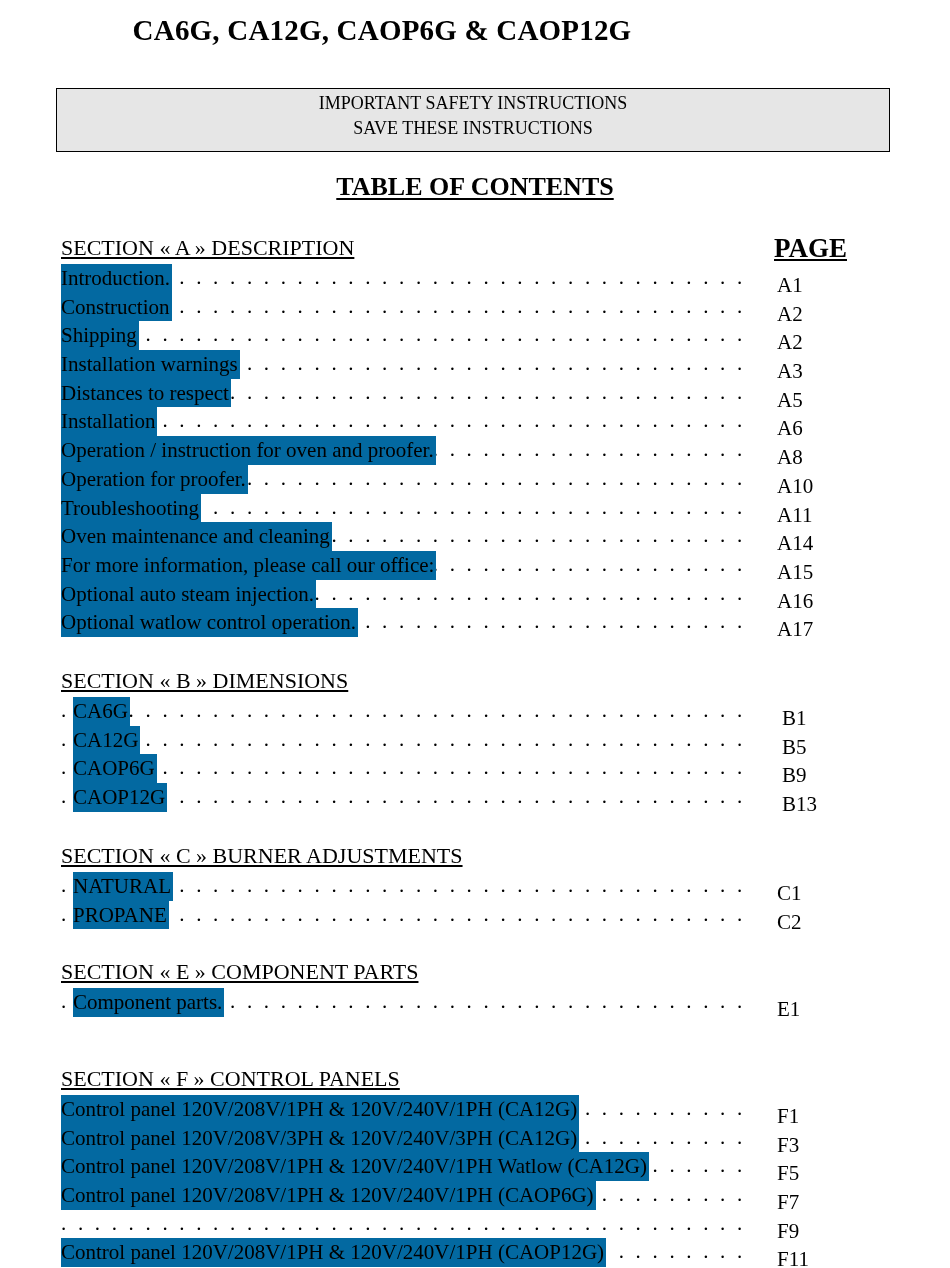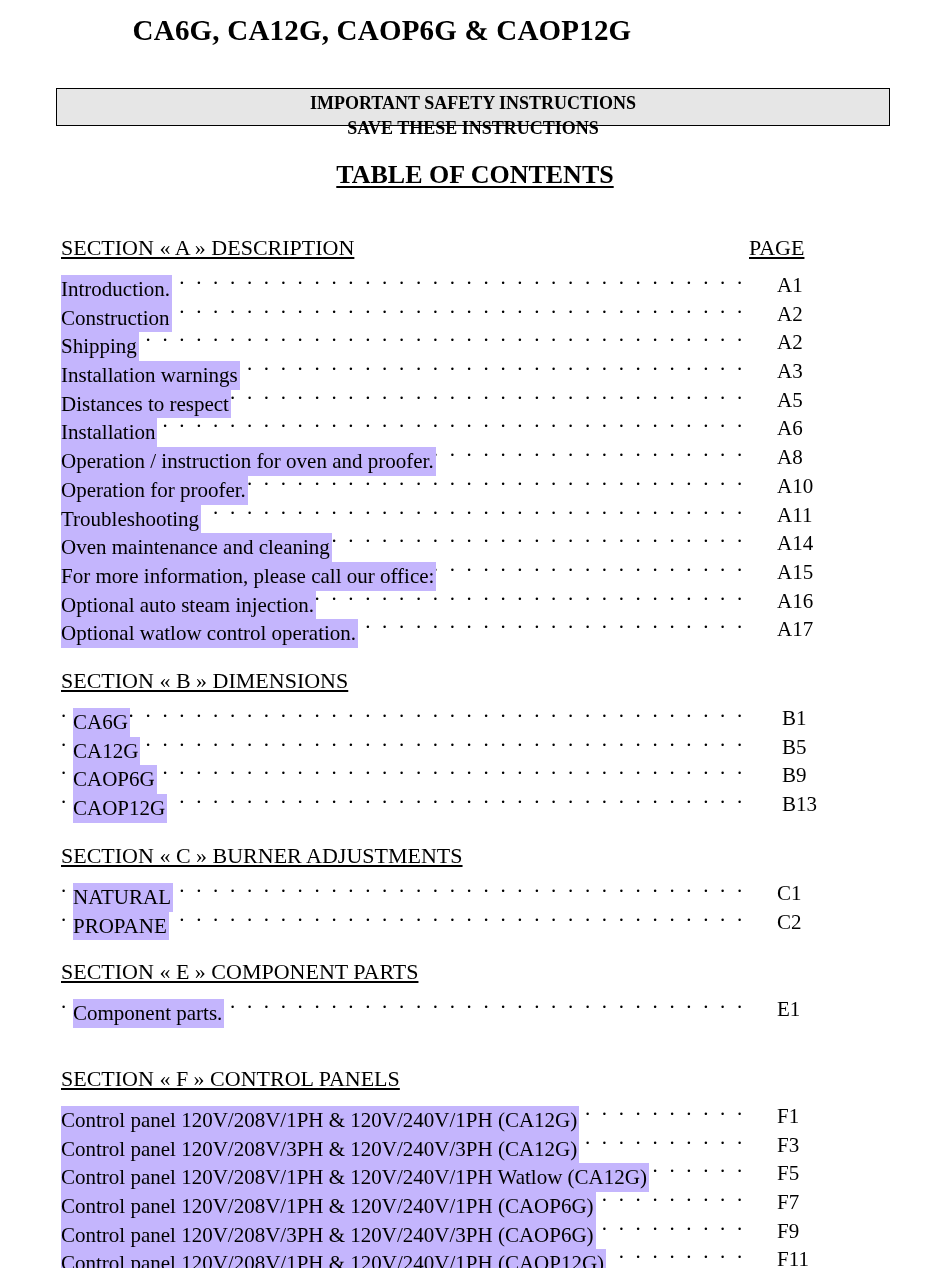--- a/index.html
+++ b/index.html
@@ -5,47 +5,47 @@
     html, body { margin: 0; padding: 0; background: #ffffff; }
     body {
       width: 950px; height: 1268px; position: relative; overflow: hidden;
       font-family: "Liberation Serif", "DejaVu Serif", serif; color: #000;
     }
     .doc-title {
       position: absolute; left: 0; top: 14px; width: 764px; text-align: center;
       font-weight: bold; font-size: 29px; letter-spacing: 0.2px;
     }
     .safety-box {
-      position: absolute; left: 56px; top: 88px; width: 834px; height: 38px;
+      position: absolute; left: 56px; top: 88px; width: 834px; height: 64px;
       border: 1.5px solid #000; background: #e6e6e6; box-sizing: border-box;
-      text-align: center; font-weight: bold; font-size: 18px; line-height: 25px;
+      text-align: center; font-weight: normal; font-size: 18px; line-height: 25px;
       padding-top: 2px;
     }
     .toc-title {
-      position: absolute; left: 0; top: 160px; width: 950px; text-align: center;
+      position: absolute; left: 0; top: 172px; width: 950px; text-align: center;
       font-weight: bold; font-size: 26px;
     }
     .toc-title span { text-decoration: underline; text-decoration-thickness: 2px; text-underline-offset: 3px; }
     .section {
       position: absolute; left: 61px; width: 790px;
     }
     .section-head {
       font-weight: normal; font-size: 22px; height: 30px; line-height: 30px;
       text-decoration: underline; text-decoration-thickness: 2px; text-underline-offset: 2px;
       white-space: nowrap;
     }
     .page-head {
-      position: absolute; left: 688px; top: 0; font-weight: normal; font-size: 22px;
+      position: absolute; left: 713px; top: 0; font-weight: bold; font-size: 27px;
       line-height: 30px; text-decoration: underline; text-decoration-thickness: 2px; text-underline-offset: 2px;
     }
     .row {
       position: relative; height: 28.7px; line-height: 28.7px; font-size: 21px;
       white-space: nowrap;
     }
-    .row .label { position: absolute; left: 0; top: 12px; background: #c4b5fd; padding-right: 2px; z-index: 2; }
+    .row .label { position: absolute; left: 0; top: 1px; background: #0369a1; padding-right: 2px; z-index: 2; }
     .row.indent .label { left: 12px; text-align: center; }
     .row .leader {
       position: absolute; left: 0; width: 690px; top: 0; overflow: hidden;
       letter-spacing: 3.2px; z-index: 1; color: #000;
     }
     .row .page { position: absolute; left: 716px; top: 8px; }
     .row.b .page { left: 721px; }
   </style>
 </head>
 <body>
@@ -193,21 +193,20 @@
       <span class="label">Control panel 120V/208V/1PH &amp; 120V/240V/1PH Watlow (CA12G)</span>
       <span class="page">F5</span>
     </div>
   <div class="row">
       <span class="leader">. . . . . . . . . . . . . . . . . . . . . . . . . . . . . . . . . . . . . . . . . . . . . . . . . . . . . . . . . . . . . . . . . . . . . . . . . . . . . . . . . . . . . . . . . . . . . .</span>
       <span class="label">Control panel 120V/208V/1PH &amp; 120V/240V/1PH (CAOP6G)</span>
       <span class="page">F7</span>
     </div>
   <div class="row">
       <span class="leader">. . . . . . . . . . . . . . . . . . . . . . . . . . . . . . . . . . . . . . . . . . . . . . . . . . . . . . . . . . . . . . . . . . . . . . . . . . . . . . . . . . . . . . . . . . . . . .</span>
-      <span class="label">Control panel 120V/208V/3PH &amp; 120V/240V/3PH (CAOP6G)</span>
       <span class="page">F9</span>
     </div>
   <div class="row">
       <span class="leader">. . . . . . . . . . . . . . . . . . . . . . . . . . . . . . . . . . . . . . . . . . . . . . . . . . . . . . . . . . . . . . . . . . . . . . . . . . . . . . . . . . . . . . . . . . . . . .</span>
       <span class="label">Control panel 120V/208V/1PH &amp; 120V/240V/1PH (CAOP12G)</span>
       <span class="page">F11</span>
     </div>
 </div>
 
 </body></html>

